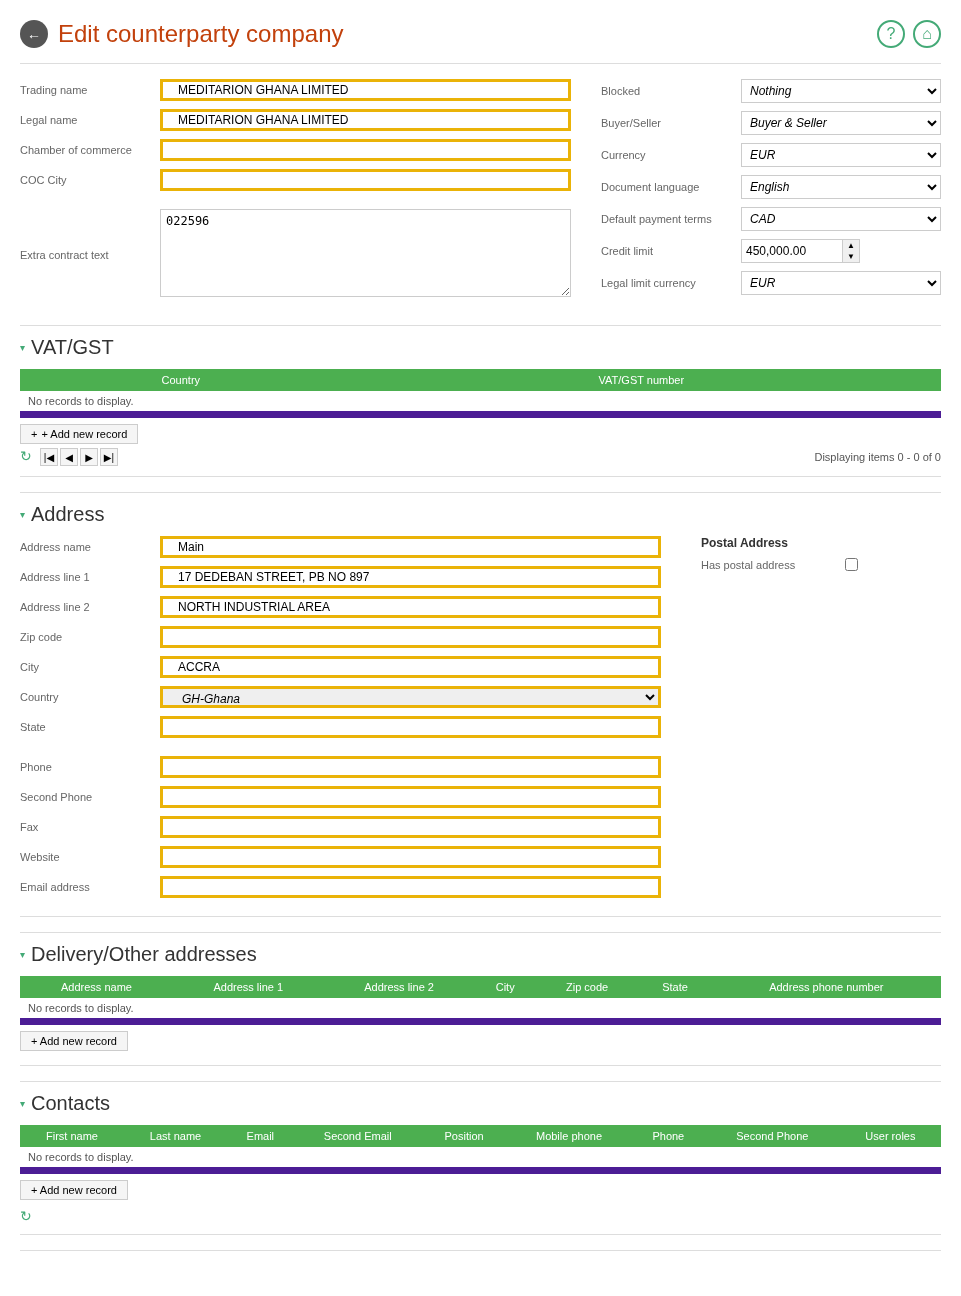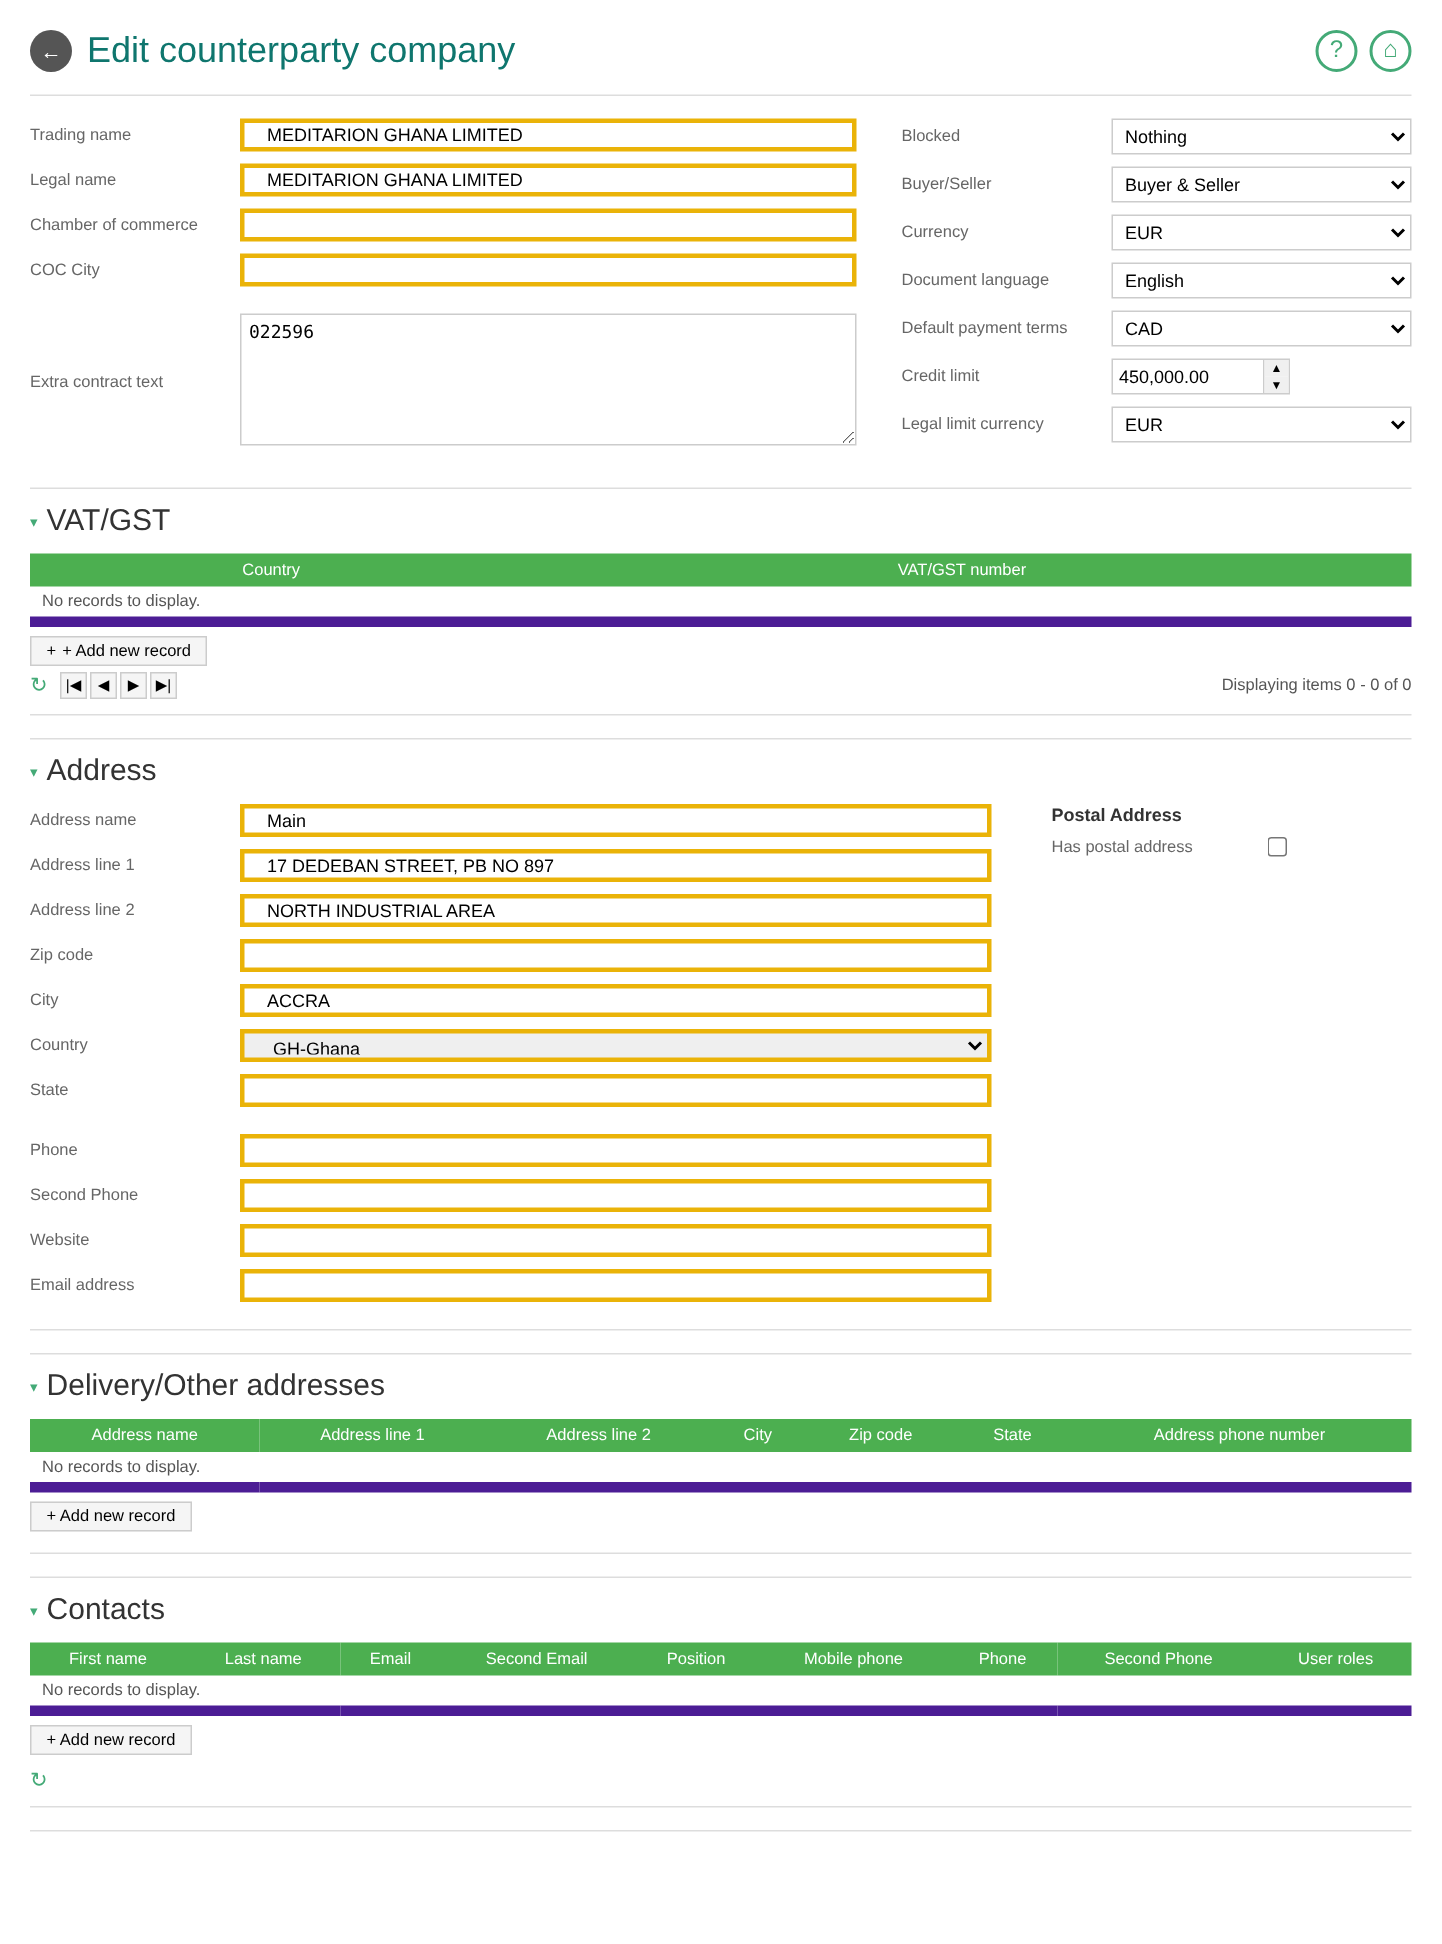--- a/index.html
+++ b/index.html
@@ -2,21 +2,21 @@
 <html><head>
   <meta charset="utf-8">
   <style>
     * { box-sizing: border-box; margin: 0; padding: 0; }
     body { font-family: Arial, sans-serif; font-size: 12px; color: #333; background: #fff; }
     
     .page { padding: 10px 20px; max-width: 961px; margin: 0 auto; }
     
     .header { display: flex; align-items: center; justify-content: space-between; padding: 10px 0 15px 0; border-bottom: 1px solid #ddd; margin-bottom: 15px; }
     .header-left { display: flex; align-items: center; gap: 10px; }
-    .header-title { font-size: 24px; font-weight: normal; color: #0f766e; }
+    .header-title { font-size: 24px; font-weight: normal; color: #c2410c; }
     .header-icons { display: flex; gap: 8px; }
     .back-btn { width: 28px; height: 28px; background: #555; border-radius: 50%; display: flex; align-items: center; justify-content: center; cursor: pointer; color: white; font-size: 14px; }
     .icon-btn { width: 28px; height: 28px; border-radius: 50%; display: flex; align-items: center; justify-content: center; cursor: pointer; font-size: 16px; color: #4a7; border: 2px solid #4a7; }
     
     .form-section { display: flex; gap: 30px; margin-bottom: 20px; }
     .form-left { flex: 1; }
     .form-right { width: 340px; }
     
     .field-row { display: flex; align-items: center; margin-bottom: 8px; }
     .field-label { width: 140px; font-size: 11px; color: #666; flex-shrink: 0; }
@@ -47,21 +47,21 @@
     .address-right { width: 240px; }
     
     .postal-title { font-weight: bold; font-size: 12px; margin-bottom: 8px; }
     .checkbox-row { display: flex; align-items: center; gap: 24px; margin-bottom: 18px; }
     .checkbox-label { font-size: 11px; color: #666; width: 120px; }
     
     .divider { border: none; border-top: 1px solid #ddd; margin: 10px 0; }
     
     .spinner { font-size: 14px; color: #4a7; cursor: pointer; }
     
-    select { appearance: auto; }
+    select { appearance: auto; font-style: italic; }
   </style>
 </head>
 <body>
 
 <div class="page">
   
   <div class="header">
     <div class="header-left">
       <div class="back-btn">←</div>
       <h1 class="header-title">Edit counterparty company</h1>
@@ -240,20 +240,24 @@
       <div style="height: 10px;"></div>
       <div class="field-row">
         <span class="field-label">Phone</span>
         <input class="field-input" type="text" style="">
       </div>
       <div class="field-row">
         <span class="field-label">Second Phone</span>
         <input class="field-input" type="text" style="">
       </div>
       <div class="field-row">
+        <span class="field-label">Fax</span>
+        <input class="field-input" type="text" style="">
+      </div>
+      <div class="field-row">
         <span class="field-label">Website</span>
         <input class="field-input" type="text" style="">
       </div>
       <div class="field-row">
         <span class="field-label">Email address</span>
         <input class="field-input" type="text" style="">
       </div>
     </div>
     <div class="address-right">
       <div class="postal-title">Postal Address</div>

